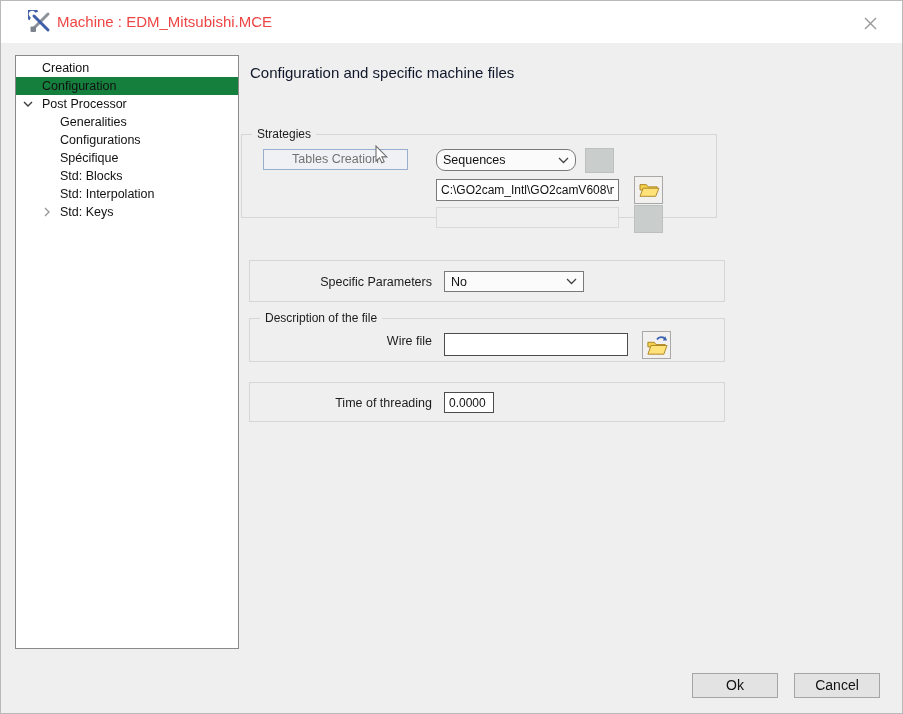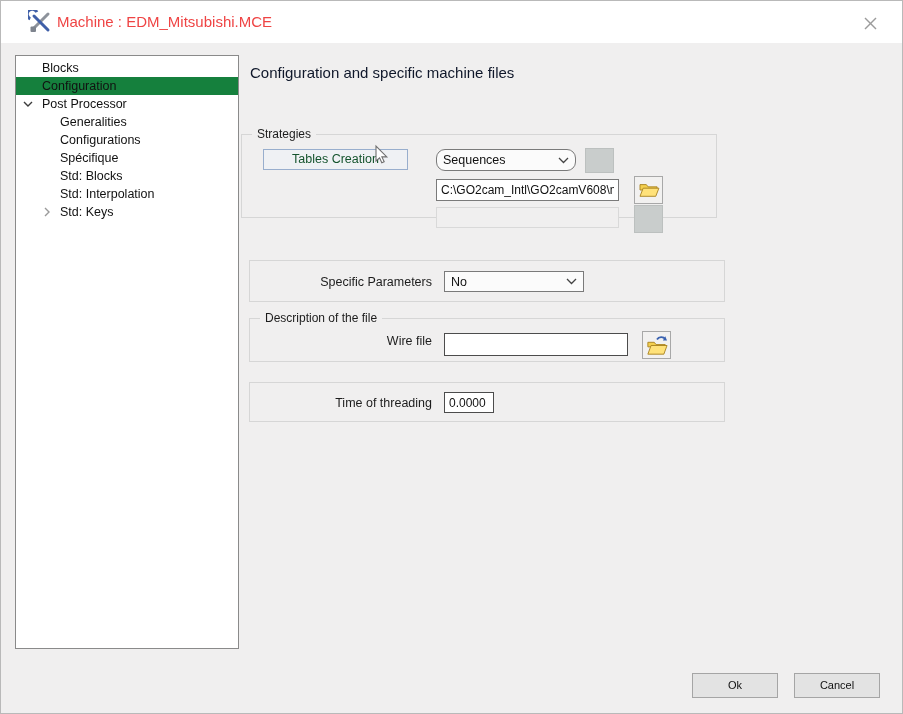--- a/index.html
+++ b/index.html
@@ -28,21 +28,21 @@
   .lvl1 .chev { left:28px; top:4px; }
   
   .heading { position:absolute; left:249px; top:21px; font-size:15px; color:#0f172a; }
   .groupbox { position:absolute; border:1px solid #d6d6d6; }
   .grouplabel { position:absolute; top:-8px; left:10px; background:#f0efef; padding:0 5px; font-size:12px; color:#1c1c1c; white-space:nowrap; }
   .box-strategies { left:240px; top:91px;  width:476px; height:84px; }
   .box-specific   { left:248px; top:217px; width:476px; height:42px; }
   .box-wire       { left:248px; top:275px; width:476px; height:44px; }
   .box-time       { left:248px; top:339px; width:476px; height:40px; }
   .push-btn {
-    position:absolute; font-size:12.5px; color:#14532d; text-align:center;
+    position:absolute; font-size:12.5px; color:#737373; text-align:center;
     background:#eff1f4; border:1px solid #98aecd; cursor:pointer;
   }
   .btn-tables { left:21px; top:14px; width:145px; height:21px; line-height:19px; }
   .dropdown {
     position:absolute; background:#fbfbfb; border:1px solid #7a7a7a;
     font-size:12.5px; color:#111; display:flex; align-items:center;
     padding:0 6px; cursor:pointer;
   }
   .dd-sequences { left:194px; top:14px; width:140px; height:22px;border-radius:9px; }
   .dd-specific  { left:194px; top:10px; width:140px; height:21px; }
@@ -66,21 +66,21 @@
   .fbtn-a { left:392px; top:41px; }
   .fbtn-b { left:392px; top:12px; }
   .row-label { position:absolute; left:0; top:0; width:190px; text-align:right; padding-right:8px; font-size:12.5px; color:#1c1c1c; white-space:nowrap; }
   .box-specific .row-label { line-height:42px; }
   .box-wire .row-label { line-height:44px; }
   .box-time .row-label { line-height:40px; }
   .cursor-icon { position:absolute; left:129px; top:9px; z-index:5; pointer-events:none; }
   
   .footer-btn {
     position:absolute; width:86px; height:25px; background:#e3e3e3; border:1px solid #a5a5a5;
-    font-size:11px; color:#111; text-align:center; line-height:23px; cursor:pointer;
+    font-size:14px; color:#111; text-align:center; line-height:23px; cursor:pointer;
   }
   .btn-ok { left:691px; top:630px; }
   .btn-cancel { left:793px; top:630px; }
 </style>
 </head>
 <body>
 
 <div class="win">
 
   <div class="titlebar">
@@ -98,21 +98,21 @@
         <line x1="2" y1="2" x2="13" y2="13" stroke="#9b9b9b" stroke-width="1.4"></line>
         <line x1="13" y1="2" x2="2" y2="13" stroke="#9b9b9b" stroke-width="1.4"></line>
       </svg>
     </span>
   </div>
 
   <div class="content">
 
     <div class="tree">
         <div class="trow lvl0">
-          <span class="lbl">Blocks</span>
+          <span class="lbl">Creation</span>
         </div>
         <div class="trow lvl0 sel">
           <span class="lbl">Configuration</span>
         </div>
         <div class="trow lvl0">
           <span class="chev">
             <svg width="10" height="6" viewBox="0 0 10 6">
               <polyline points="1,1 5,5 9,1" fill="none" stroke="#3c3c3c" stroke-width="1.4"></polyline>
             </svg>
           </span>

